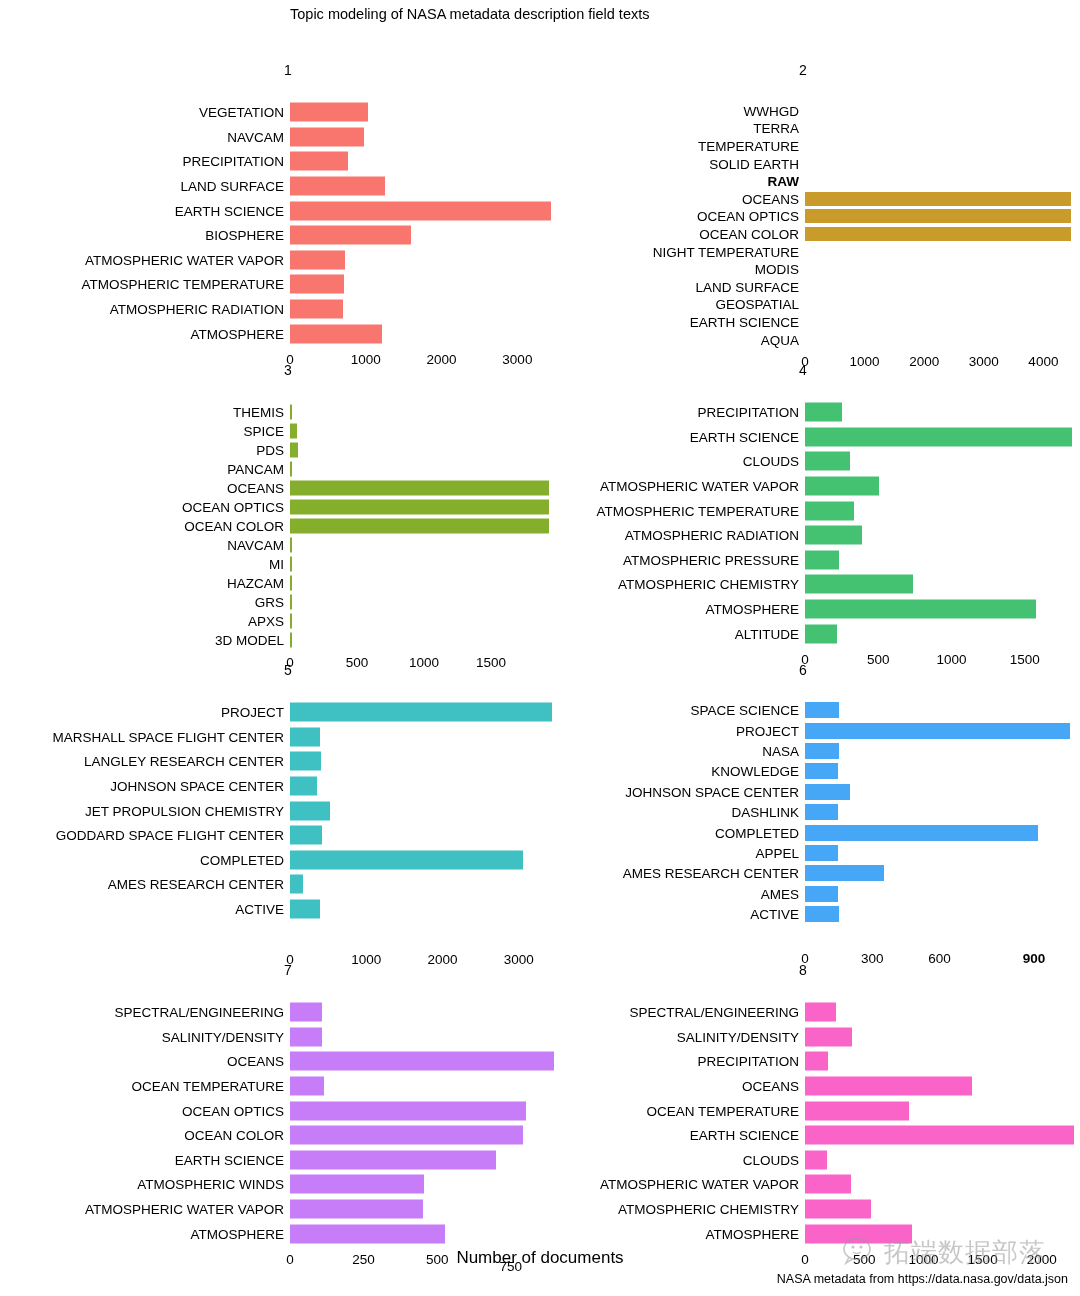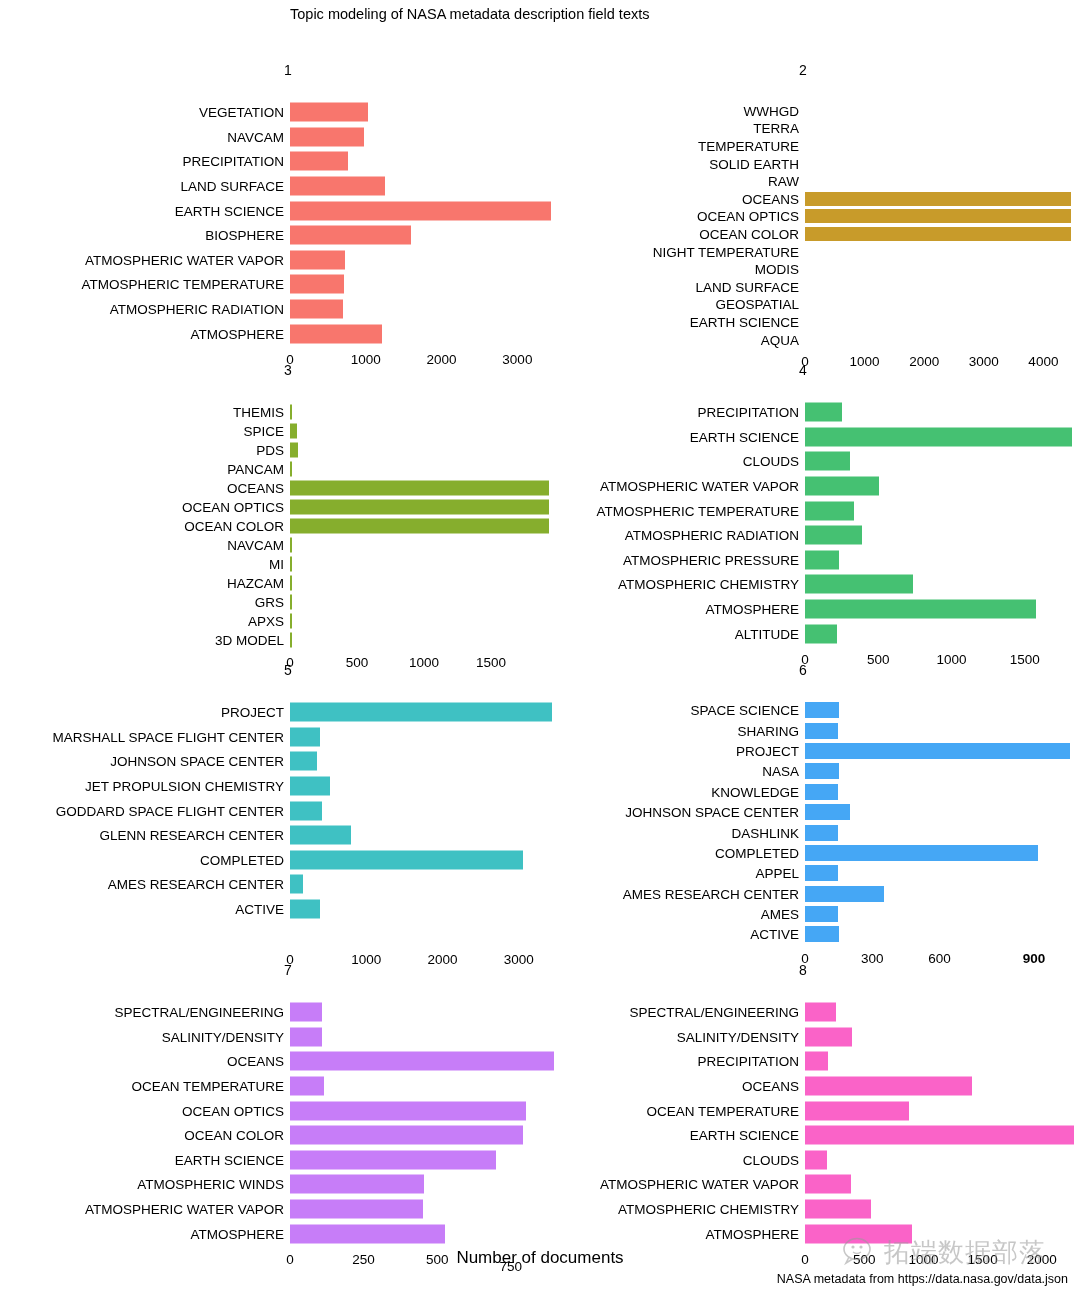--- a/index.html
+++ b/index.html
@@ -219,21 +219,21 @@
             </div>
             <div class="row" style="height: 17.6px;">
               <span class="row-label">TERRA</span>
             </div>
             <div class="row" style="height: 17.6px;">
               <span class="row-label">TEMPERATURE</span>
             </div>
             <div class="row" style="height: 17.6px;">
               <span class="row-label">SOLID EARTH</span>
             </div>
-            <div class="row" style="height: 17.6px;">
+            <div class="row" style="height: 17.6px; font-weight: bold;">
               <span class="row-label">RAW</span>
             </div>
             <div class="row" style="height: 17.6px;">
               <span class="row-label">OCEANS</span>
               <div class="bar" title="OCEANS: 4470" style="width: 266.404px; background: rgb(200, 155, 42);"></div>
             </div>
             <div class="row" style="height: 17.6px;">
               <span class="row-label">OCEAN OPTICS</span>
               <div class="bar" title="OCEAN OPTICS: 4470" style="width: 266.404px; background: rgb(200, 155, 42);"></div>
             </div>
@@ -399,34 +399,34 @@
           <div class="rows" style="top: 20px;">
             <div class="row" style="height: 24.6px;">
               <span class="row-label">PROJECT</span>
               <div class="bar" title="PROJECT: 3440" style="width: 262.238px; background: rgb(63, 193, 195);"></div>
             </div>
             <div class="row" style="height: 24.6px;">
               <span class="row-label">MARSHALL SPACE FLIGHT CENTER</span>
               <div class="bar" title="MARSHALL SPACE FLIGHT CENTER: 400" style="width: 30.4928px; background: rgb(63, 193, 195);"></div>
             </div>
             <div class="row" style="height: 24.6px;">
+              <span class="row-label">LANGLEY RESEARCH CENTER</span>
+              <div class="bar" title="LANGLEY RESEARCH CENTER: 410" style="width: 31.2551px; background: rgb(63, 193, 195);"></div>
+            </div>
+            <div class="row" style="height: 24.6px;">
               <span class="row-label">JOHNSON SPACE CENTER</span>
               <div class="bar" title="JOHNSON SPACE CENTER: 360" style="width: 27.4435px; background: rgb(63, 193, 195);"></div>
             </div>
             <div class="row" style="height: 24.6px;">
               <span class="row-label">JET PROPULSION CHEMISTRY</span>
               <div class="bar" title="JET PROPULSION LABORATORY: 530" style="width: 40.4029px; background: rgb(63, 193, 195);"></div>
             </div>
             <div class="row" style="height: 24.6px;">
               <span class="row-label">GODDARD SPACE FLIGHT CENTER</span>
               <div class="bar" title="GODDARD SPACE FLIGHT CENTER: 425" style="width: 32.3986px; background: rgb(63, 193, 195);"></div>
-            </div>
-            <div class="row" style="height: 24.6px;">
-              <span class="row-label">GLENN RESEARCH CENTER</span>
-              <div class="bar" title="GLENN RESEARCH CENTER: 800" style="width: 60.9855px; background: rgb(63, 193, 195);"></div>
             </div>
             <div class="row" style="height: 24.6px;">
               <span class="row-label">COMPLETED</span>
               <div class="bar" title="COMPLETED: 3060" style="width: 233.27px; background: rgb(63, 193, 195);"></div>
             </div>
             <div class="row" style="height: 24.6px;">
               <span class="row-label">AMES RESEARCH CENTER</span>
               <div class="bar" title="AMES RESEARCH CENTER: 175" style="width: 13.3406px; background: rgb(63, 193, 195);"></div>
             </div>
             <div class="row" style="height: 24.6px;">
@@ -444,24 +444,20 @@
       </div>
       <div class="panel" style="left: 540px; top: 600px; width: 540px; height: 300px;">
         <div class="panel-strip">
           <div class="strip-label" style="left: 259px;">6</div>
         </div>
         <div class="plot" style="--axis0: 265px; --barh: 16px;">
           <div class="rows" style="top: 20px;">
             <div class="row" style="height: 20.4px;">
               <span class="row-label">SPACE SCIENCE</span>
               <div class="bar" title="SPACE SCIENCE: 150" style="width: 33.6555px; background: rgb(69, 167, 245);"></div>
-            </div>
-            <div class="row" style="height: 20.4px;">
-              <span class="row-label">SHARING</span>
-              <div class="bar" title="SHARING: 148" style="width: 33.2067px; background: rgb(69, 167, 245);"></div>
             </div>
             <div class="row" style="height: 20.4px;">
               <span class="row-label">PROJECT</span>
               <div class="bar" title="PROJECT: 1180" style="width: 264.756px; background: rgb(69, 167, 245);"></div>
             </div>
             <div class="row" style="height: 20.4px;">
               <span class="row-label">NASA</span>
               <div class="bar" title="NASA: 150" style="width: 33.6555px; background: rgb(69, 167, 245);"></div>
             </div>
             <div class="row" style="height: 20.4px;">

